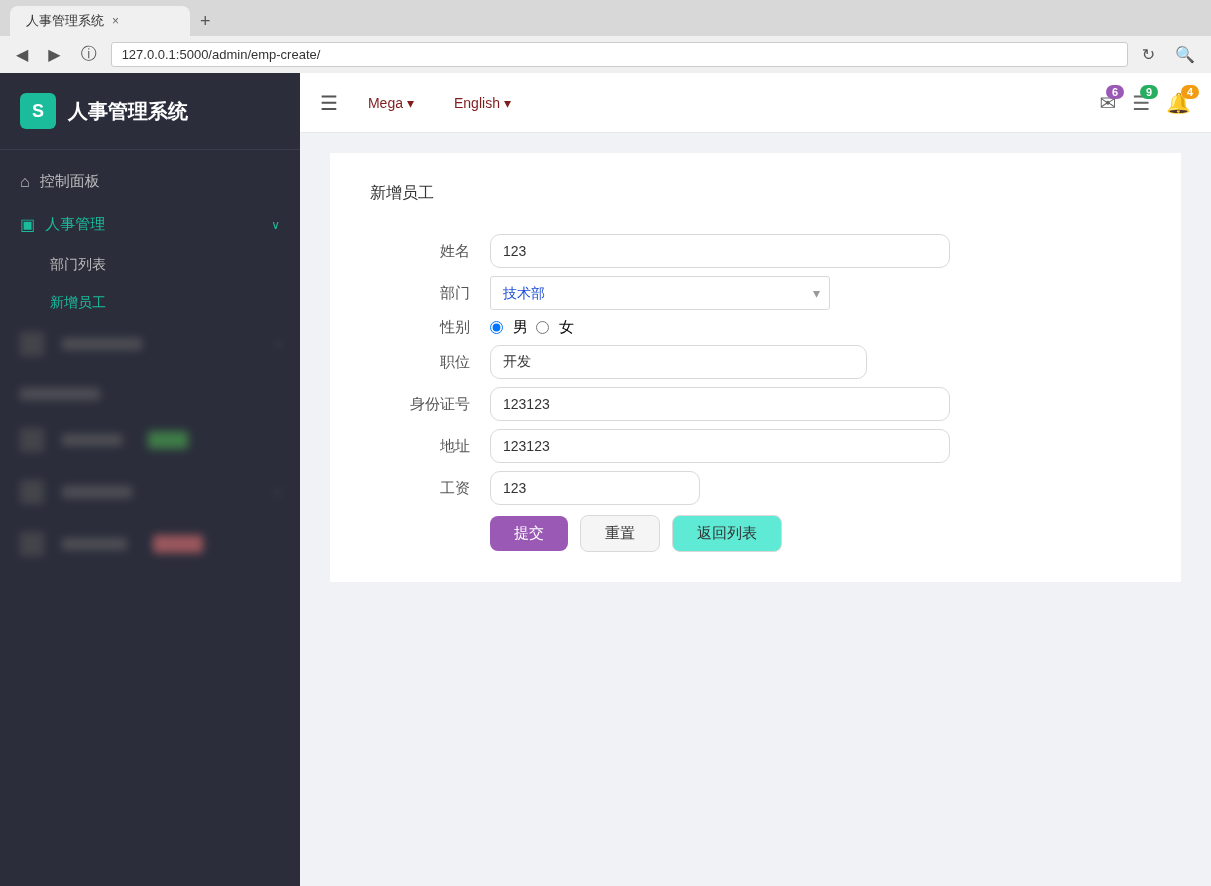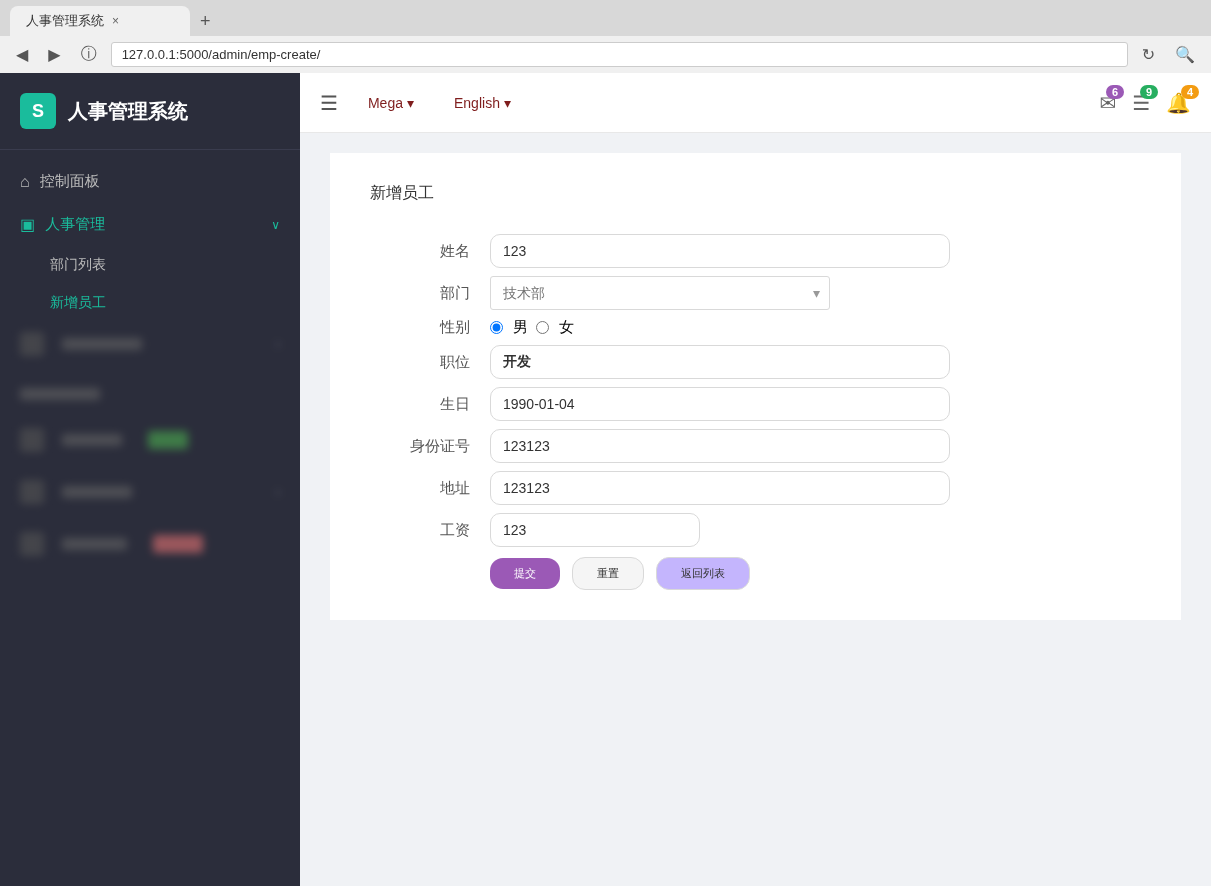--- a/index.html
+++ b/index.html
@@ -58,37 +58,37 @@
     .page-title { font-size: 22px; color: #333; font-weight: normal; }
 
     .form-container { background: white; margin: 20px 30px; padding: 30px 40px; }
     .form-section-title { font-size: 16px; color: #333; margin-bottom: 30px; }
 
     .form-row { display: flex; align-items: center; margin-bottom: 8px; }
     .form-label { width: 120px; text-align: right; padding-right: 20px; font-size: 15px; color: #555; flex-shrink: 0; }
     .form-control { flex: 1; }
     .form-input { width: 100%; border: 1px solid #d9d9d9; border-radius: 10px; padding: 8px 12px; font-size: 14px; color: #333; outline: none; }
     .form-select-wrapper { position: relative; width: 340px; }
-    .form-select { width: 100%; border: 1px solid #d9d9d9; border-radius: 3px; padding: 8px 12px; font-size: 14px; color: #737373; outline: none; appearance: none; background: white; cursor: pointer; }
+    .form-select { width: 100%; border: 1px solid #d9d9d9; border-radius: 3px; padding: 8px 12px; font-size: 14px; color: #1d4ed8; outline: none; appearance: none; background: white; cursor: pointer; }
     .form-select-arrow { position: absolute; right: 10px; top: 50%; transform: translateY(-50%); color: #999; pointer-events: none; font-size: 14px; }
 
     .radio-group { display: flex; align-items: center; gap: 8px; font-size: 15px; }
     .radio-group input[type="radio"] { margin-right: 2px; }
 
     .form-input-name { width: 460px; }
-    .form-input-position { width: 460px; font-weight: bold; }
+    .form-input-position { width: 377px; }
     .form-input-birthday { width: 460px; }
     .form-input-address { width: 460px; }
     .form-input-salary { width: 210px; }
 
     .btn-row { display: flex; align-items: center; gap: 12px; margin-top: 10px; margin-left: 120px; }
-    .btn { padding: 8px 24px; border: none; border-radius: 13px; font-size: 11px; cursor: pointer; }
+    .btn { padding: 8px 24px; border: none; border-radius: 8px; font-size: 15px; cursor: pointer; }
     .btn-submit { background: #9b59b6; color: white; }
     .btn-reset { background: #f5f5f5; color: #333; border: 1px solid #d9d9d9; }
-    .btn-back { background: #c4b5fd; color: #333; border: 1px solid #d9d9d9; }
+    .btn-back { background: #5eead4; color: #333; border: 1px solid #d9d9d9; }
   </style>
 </head>
 <body>
 
 <div class="browser-chrome">
   <div class="browser-tab-bar">
     <div class="browser-tab">
       <span>人事管理系统</span>
       <span class="close-btn">×</span>
     </div>
@@ -253,26 +253,20 @@
           </div>
         </div>
 
         <div class="form-row">
           <label class="form-label">职位</label>
           <div class="form-control">
             <input class="form-input form-input-position" type="text" value="开发" style="">
           </div>
         </div>
 
-        <div class="form-row">
-          <label class="form-label">生日</label>
-          <div class="form-control">
-            <input class="form-input form-input-birthday" type="text" value="1990-01-04" style="">
-          </div>
-        </div>
 
         <div class="form-row">
           <label class="form-label">身份证号</label>
           <div class="form-control">
             <input class="form-input" type="text" style="width: 460px;" value="123123">
           </div>
         </div>
 
         <div class="form-row">
           <label class="form-label">地址</label>

